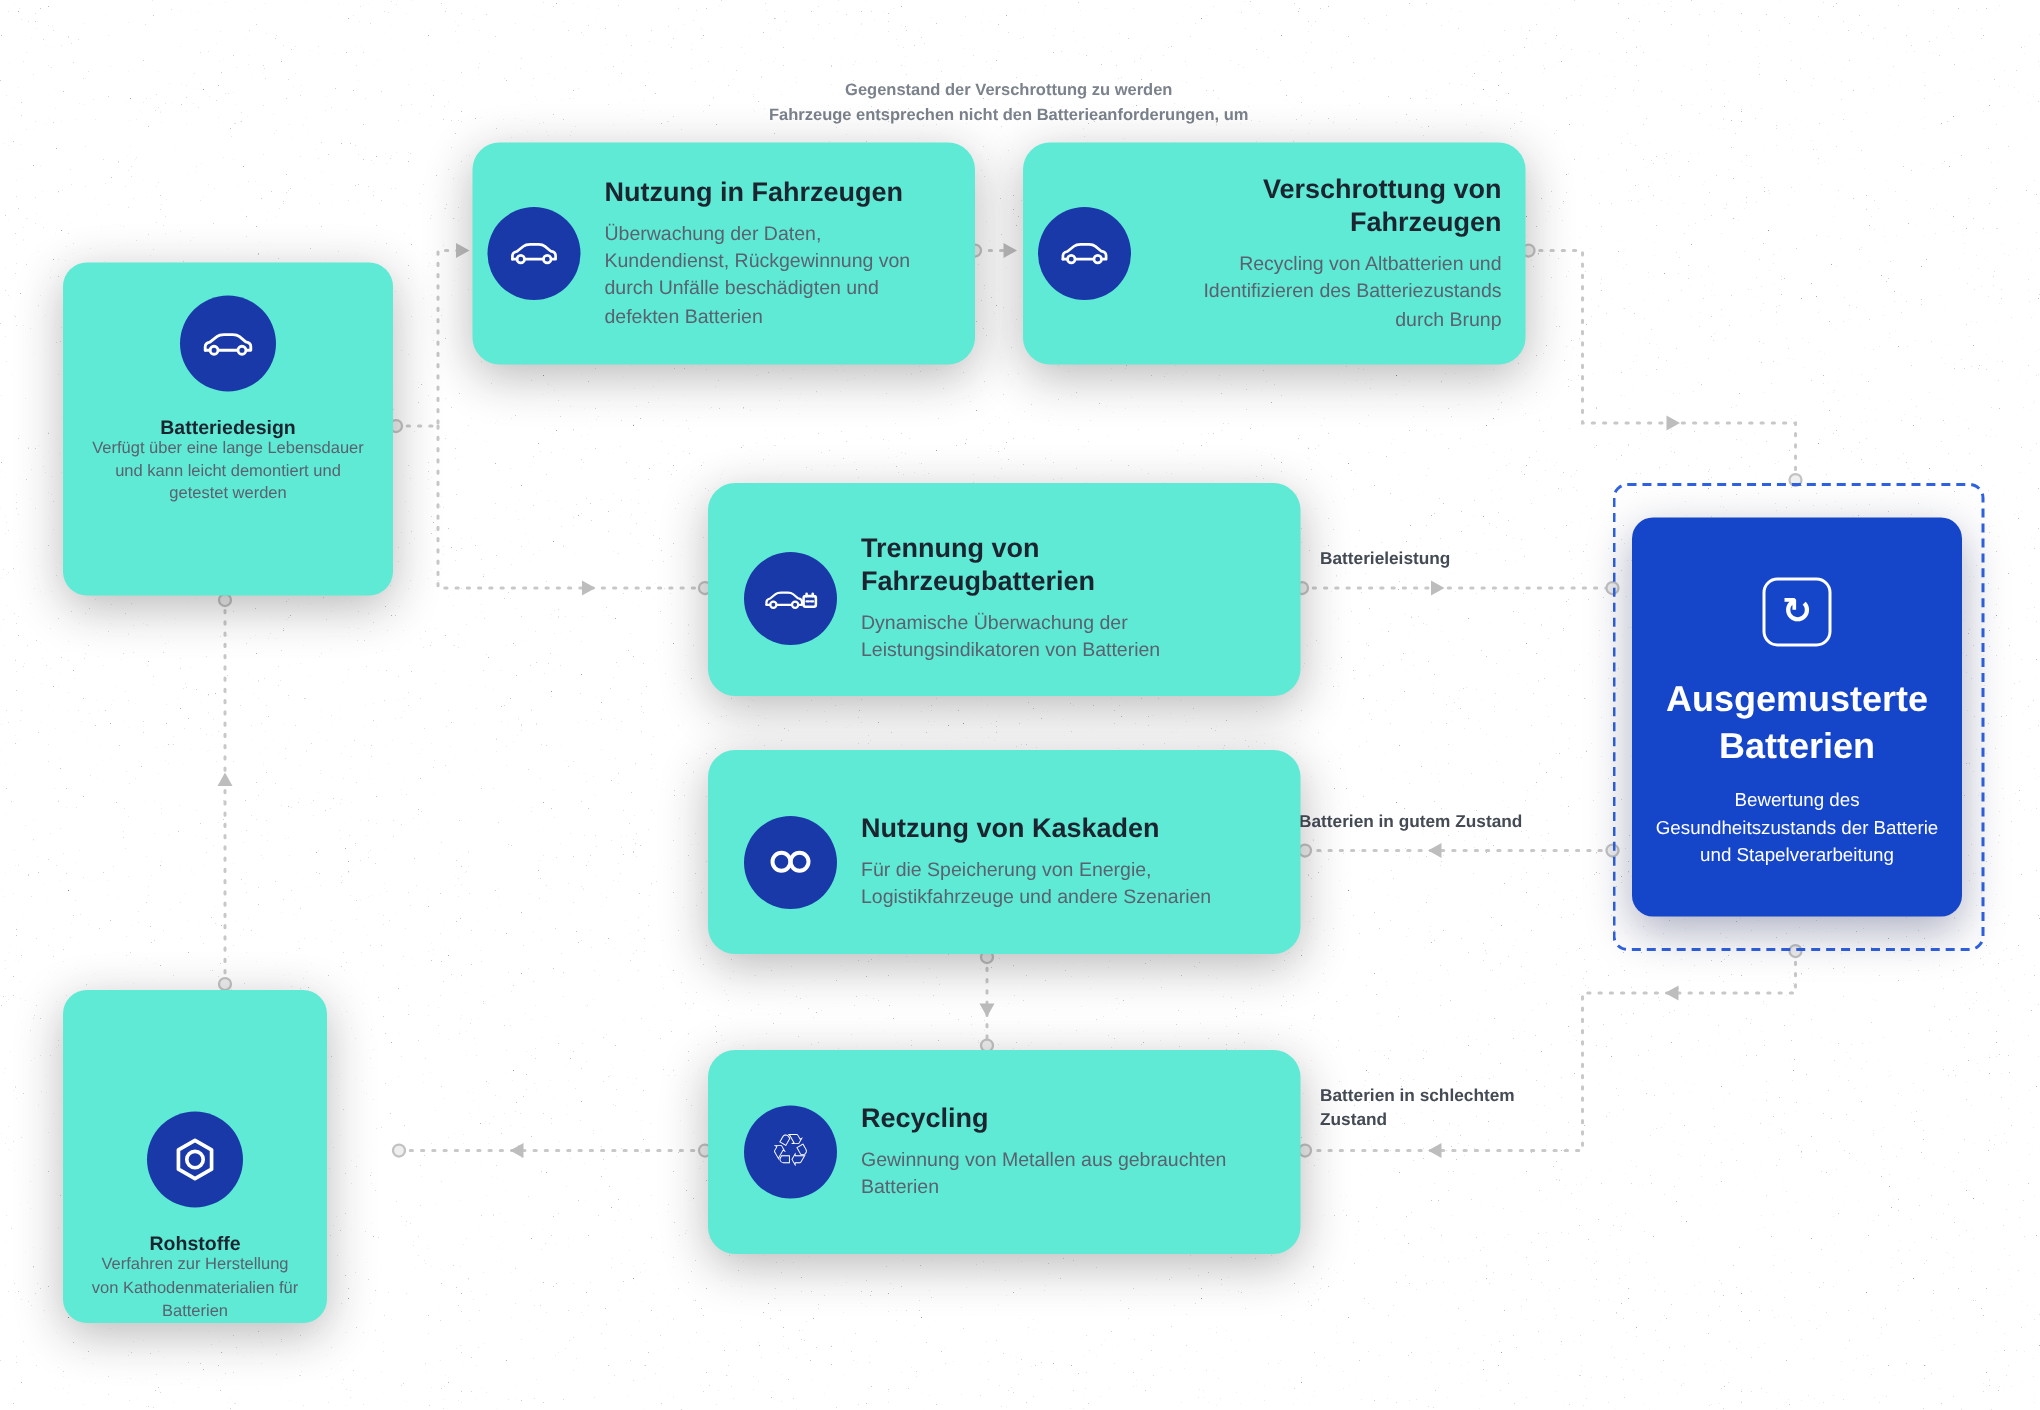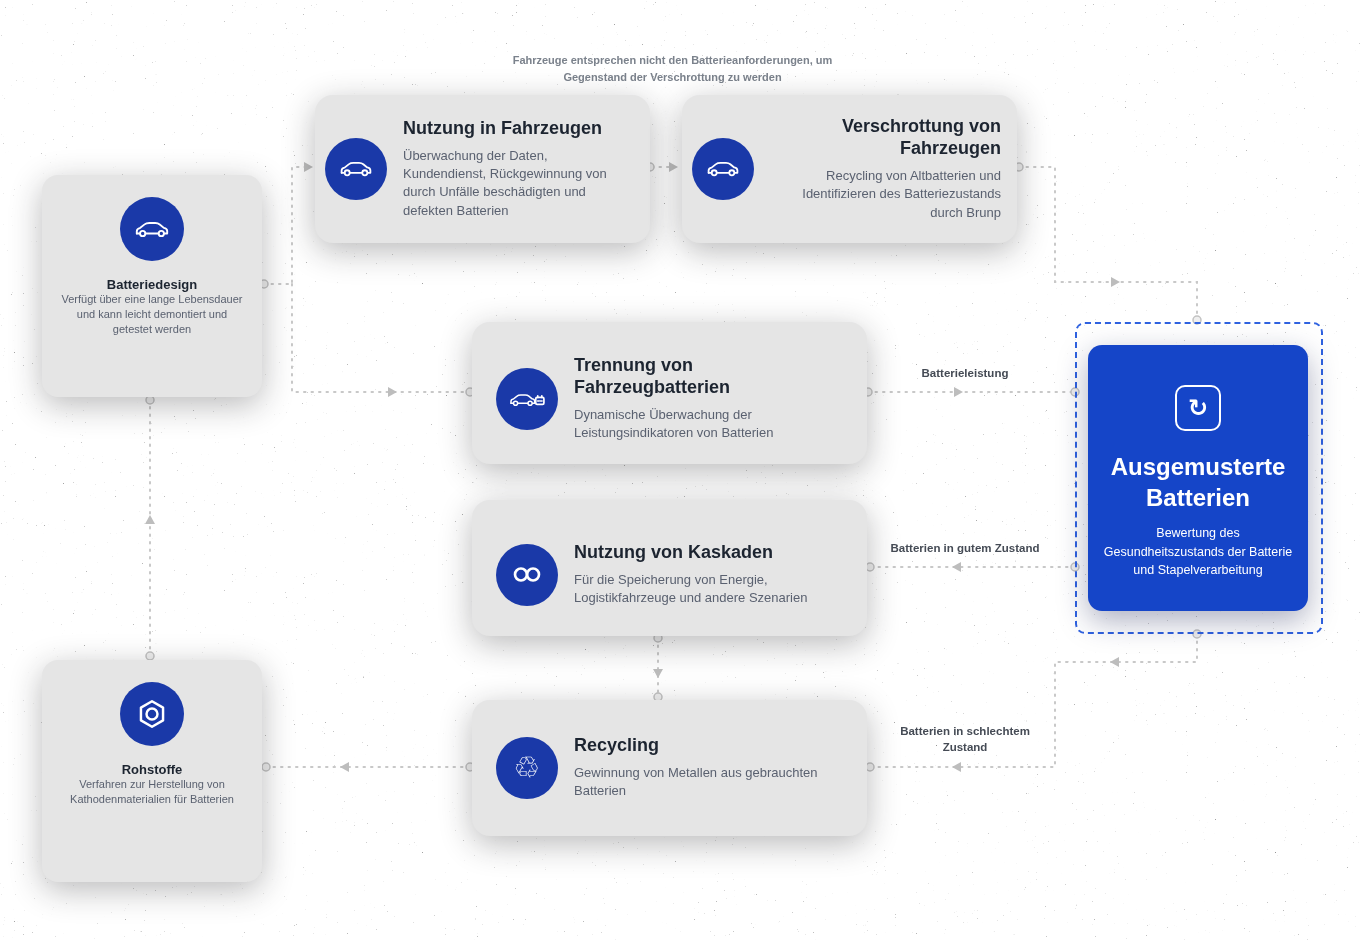--- a/index.html
+++ b/index.html
@@ -20,37 +20,37 @@
   .noise{position:absolute;inset:0;z-index:1;pointer-events:none;}
   .edges{position:absolute;inset:0;z-index:2;pointer-events:none;}
   .edge-path{fill:none;stroke:var(--line-gray);stroke-width:2;stroke-dasharray:1.5 6;stroke-linecap:round;}
   .edge-arrow{fill:#bdbdbd;}
   .edge-dot{fill:#efefef;stroke:#c2c2c2;stroke-width:1.5;}
 
   .top-note{position:absolute;left:400px;top:52px;width:545px;z-index:3;
     text-align:center;font-size:11px;font-weight:600;line-height:1.55;color:var(--note);}
 
   .edge-label{position:absolute;z-index:3;font-size:11.5px;font-weight:700;
-    color:var(--label);text-align:center;line-height:1.4;}
+    color:var(--label);text-align:left;line-height:1.4;}
   #lbl-leistung{left:880px;top:365px;width:170px;}
   #lbl-gut{left:866px;top:540px;width:198px;}
   #lbl-schlecht{left:880px;top:723px;width:170px;}
 
-  .card{position:absolute;background:#e5e5e5;border-radius:16px;z-index:4;
+  .card{position:absolute;background:#5eead4;border-radius:16px;z-index:4;
     box-shadow:0 8px 32px rgba(25,25,30,.30);}
   .card-vert{display:flex;flex-direction:column;align-items:center;text-align:center;padding:22px 16px 0;}
   .card-vert .title{margin-top:16px;font-size:13px;font-weight:700;color:var(--title);}
   .card-vert .desc{margin-top:0;font-size:11px;line-height:1.38;color:var(--desc);}
 
   .card-horiz{display:flex;align-items:center;gap:16px;border-radius:18px;}
   .card-horiz .title{font-size:18px;font-weight:700;color:var(--title);margin-bottom:7px;line-height:1.22;}
   .card-horiz .desc{font-size:13px;line-height:1.4;color:var(--desc);}
 
   #batteriedesign{left:42px;top:175px;width:220px;height:222px;}
-  #rohstoffe{left:42px;top:660px;width:220px;height:222px;}
+  #rohstoffe{left:42px;top:660px;width:176px;height:222px;justify-content:flex-end;}
   #nutzung{left:315px;top:95px;width:335px;height:148px;padding:18px 16px 18px 10px;}
   #verschrottung{left:682px;top:95px;width:335px;height:148px;padding:18px 16px 18px 10px;text-align:right;}
   #trennung{left:472px;top:322px;width:395px;height:142px;padding:18px 20px 6px 24px;}
   #kaskaden{left:472px;top:500px;width:395px;height:136px;padding:31px 20px 18px 24px;}
   #recycling{left:472px;top:700px;width:395px;height:136px;padding:18px 20px 18px 24px;}
 
   .icon-circle{border-radius:50%;background:var(--icon-blue);display:flex;
     align-items:center;justify-content:center;flex:0 0 auto;}
   .icon-64{width:64px;height:64px;}
   .icon-62{width:62px;height:62px;}
@@ -126,22 +126,22 @@
     <circle class="edge-dot" cx="870" cy="767" r="4"></circle>
     <circle class="edge-dot" cx="658" cy="638" r="4"></circle>
     <circle class="edge-dot" cx="658" cy="697" r="4"></circle>
     <circle class="edge-dot" cx="470" cy="767" r="4"></circle>
     <circle class="edge-dot" cx="266" cy="767" r="4"></circle>
     <circle class="edge-dot" cx="150" cy="656" r="4"></circle>
     <circle class="edge-dot" cx="150" cy="400" r="4"></circle>
   </svg>
 
   <div class="top-note">
+    <div>Gegenstand der Verschrottung zu werden</div>
     <div>Fahrzeuge entsprechen nicht den Batterieanforderungen, um</div>
-    <div>Gegenstand der Verschrottung zu werden</div>
   </div>
 
   <div class="edge-label" id="lbl-leistung">Batterieleistung</div>
   <div class="edge-label" id="lbl-gut">Batterien in gutem Zustand</div>
   <div class="edge-label" id="lbl-schlecht">Batterien in schlechtem Zustand</div>
 
   <div class="card card-vert" id="batteriedesign">
     <div class="icon-circle icon-64">
       <svg viewBox="0 0 40 26" width="38" height="25" fill="none" stroke="#fff" stroke-width="2" stroke-linecap="round" stroke-linejoin="round">
         <path d="M4 17.2 v-2.4 c0-1.9 1.3-2.9 3.3-3.3 l4.9-3.9 C13.4 6.6 15 6.2 17.2 6.2 h6.2 c2 0 3.5 .5 4.7 1.5 l4.4 3.6 c2.3 .4 3.5 1.5 3.5 3.3 v2.6 h-2.7"></path>

